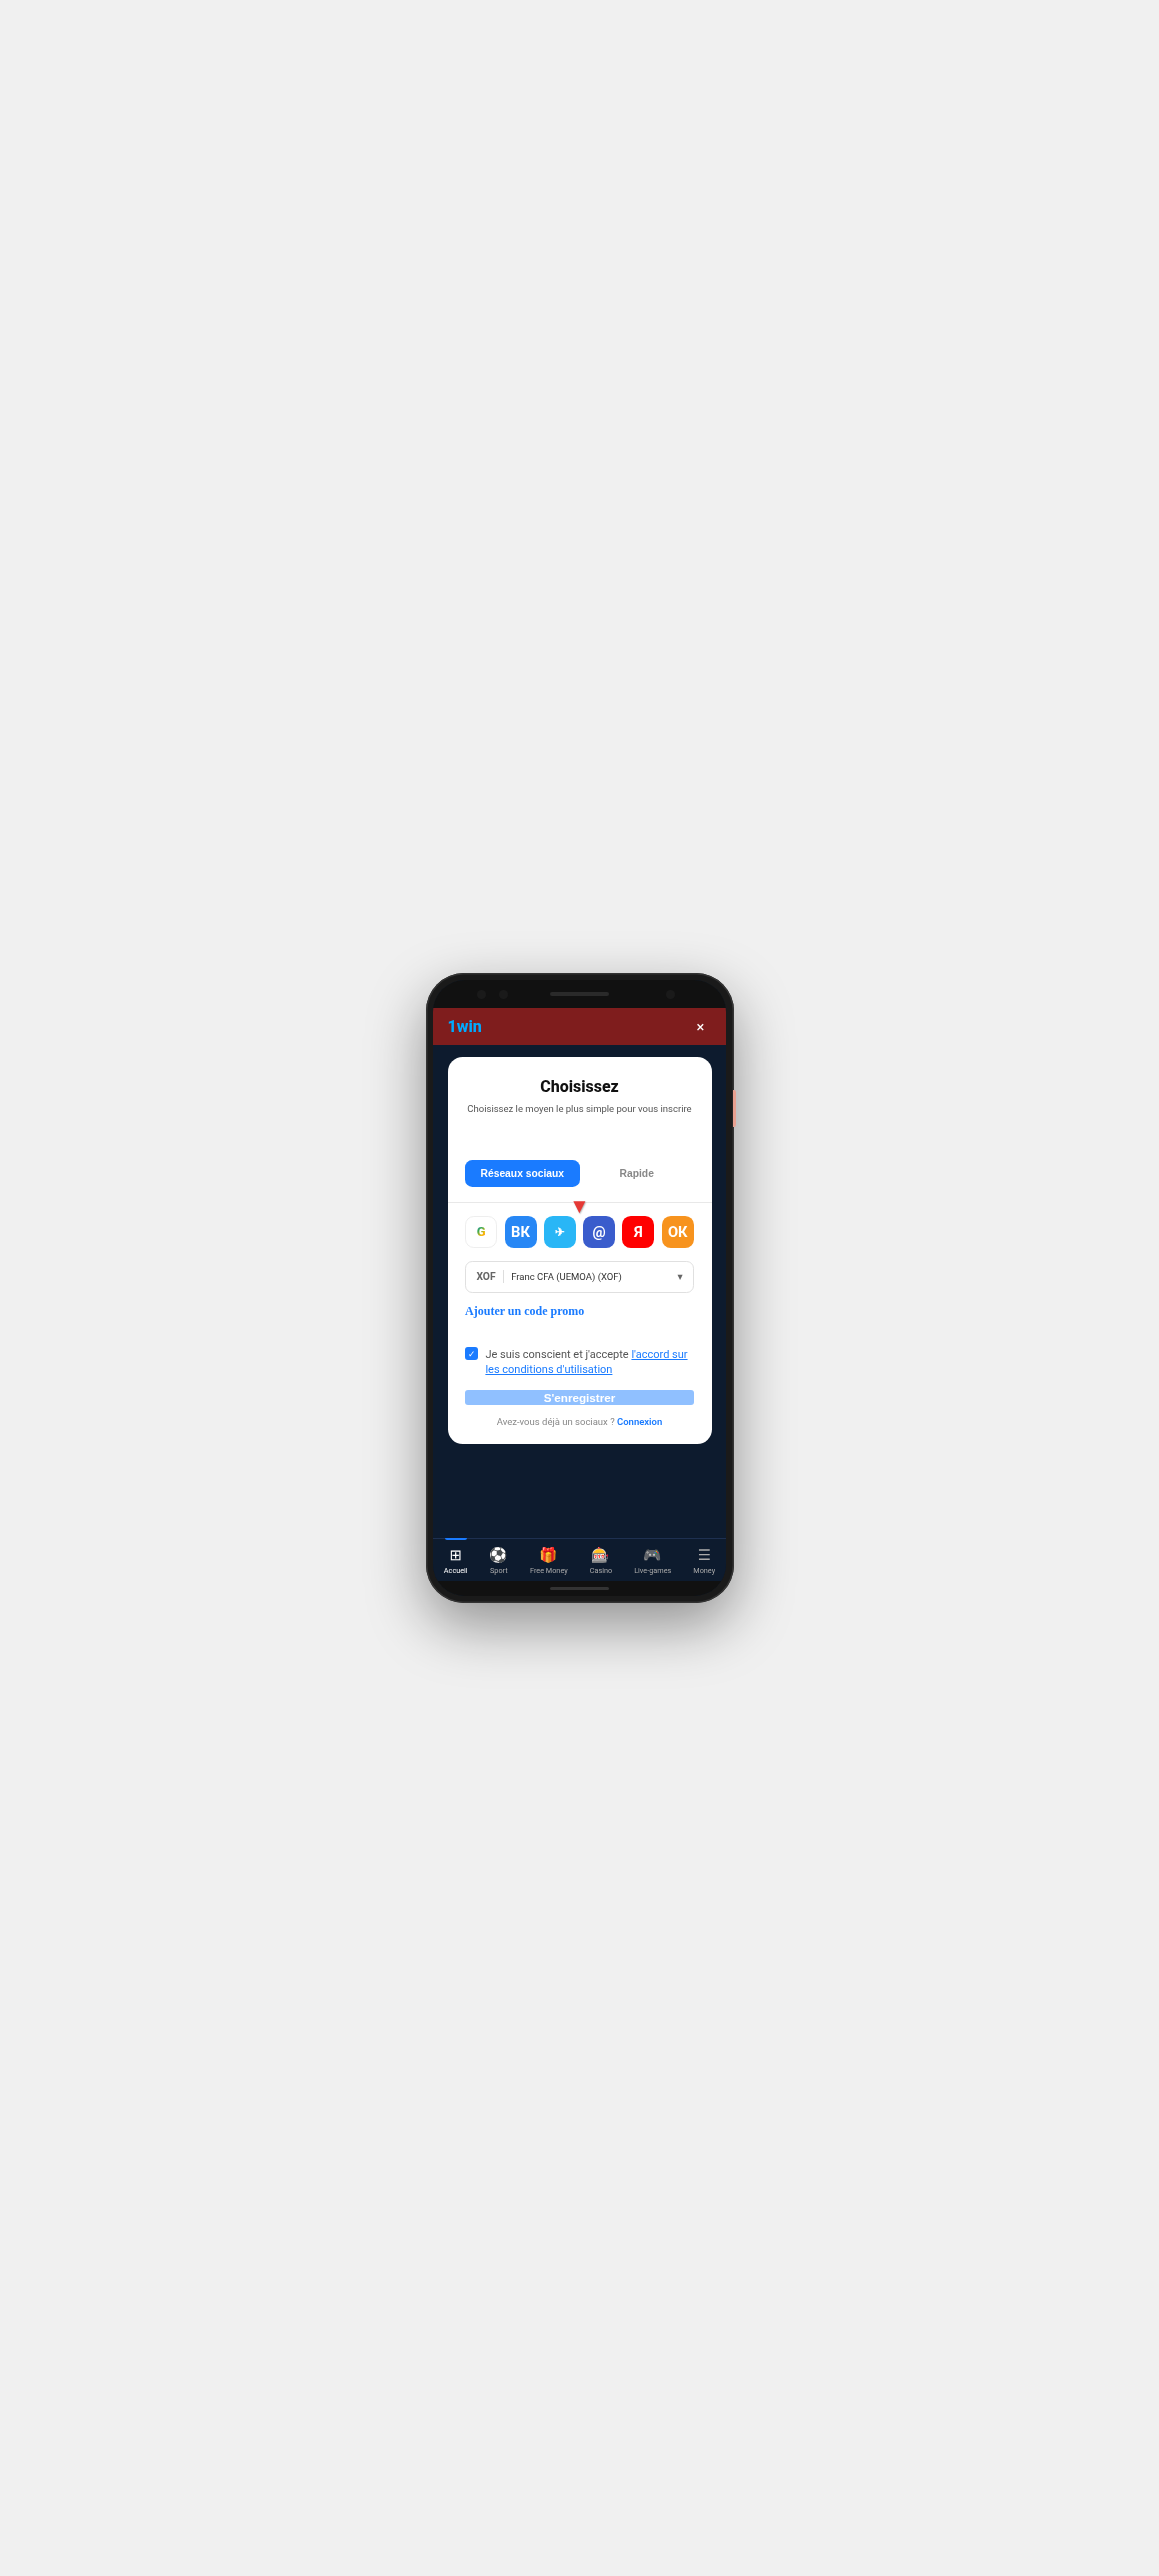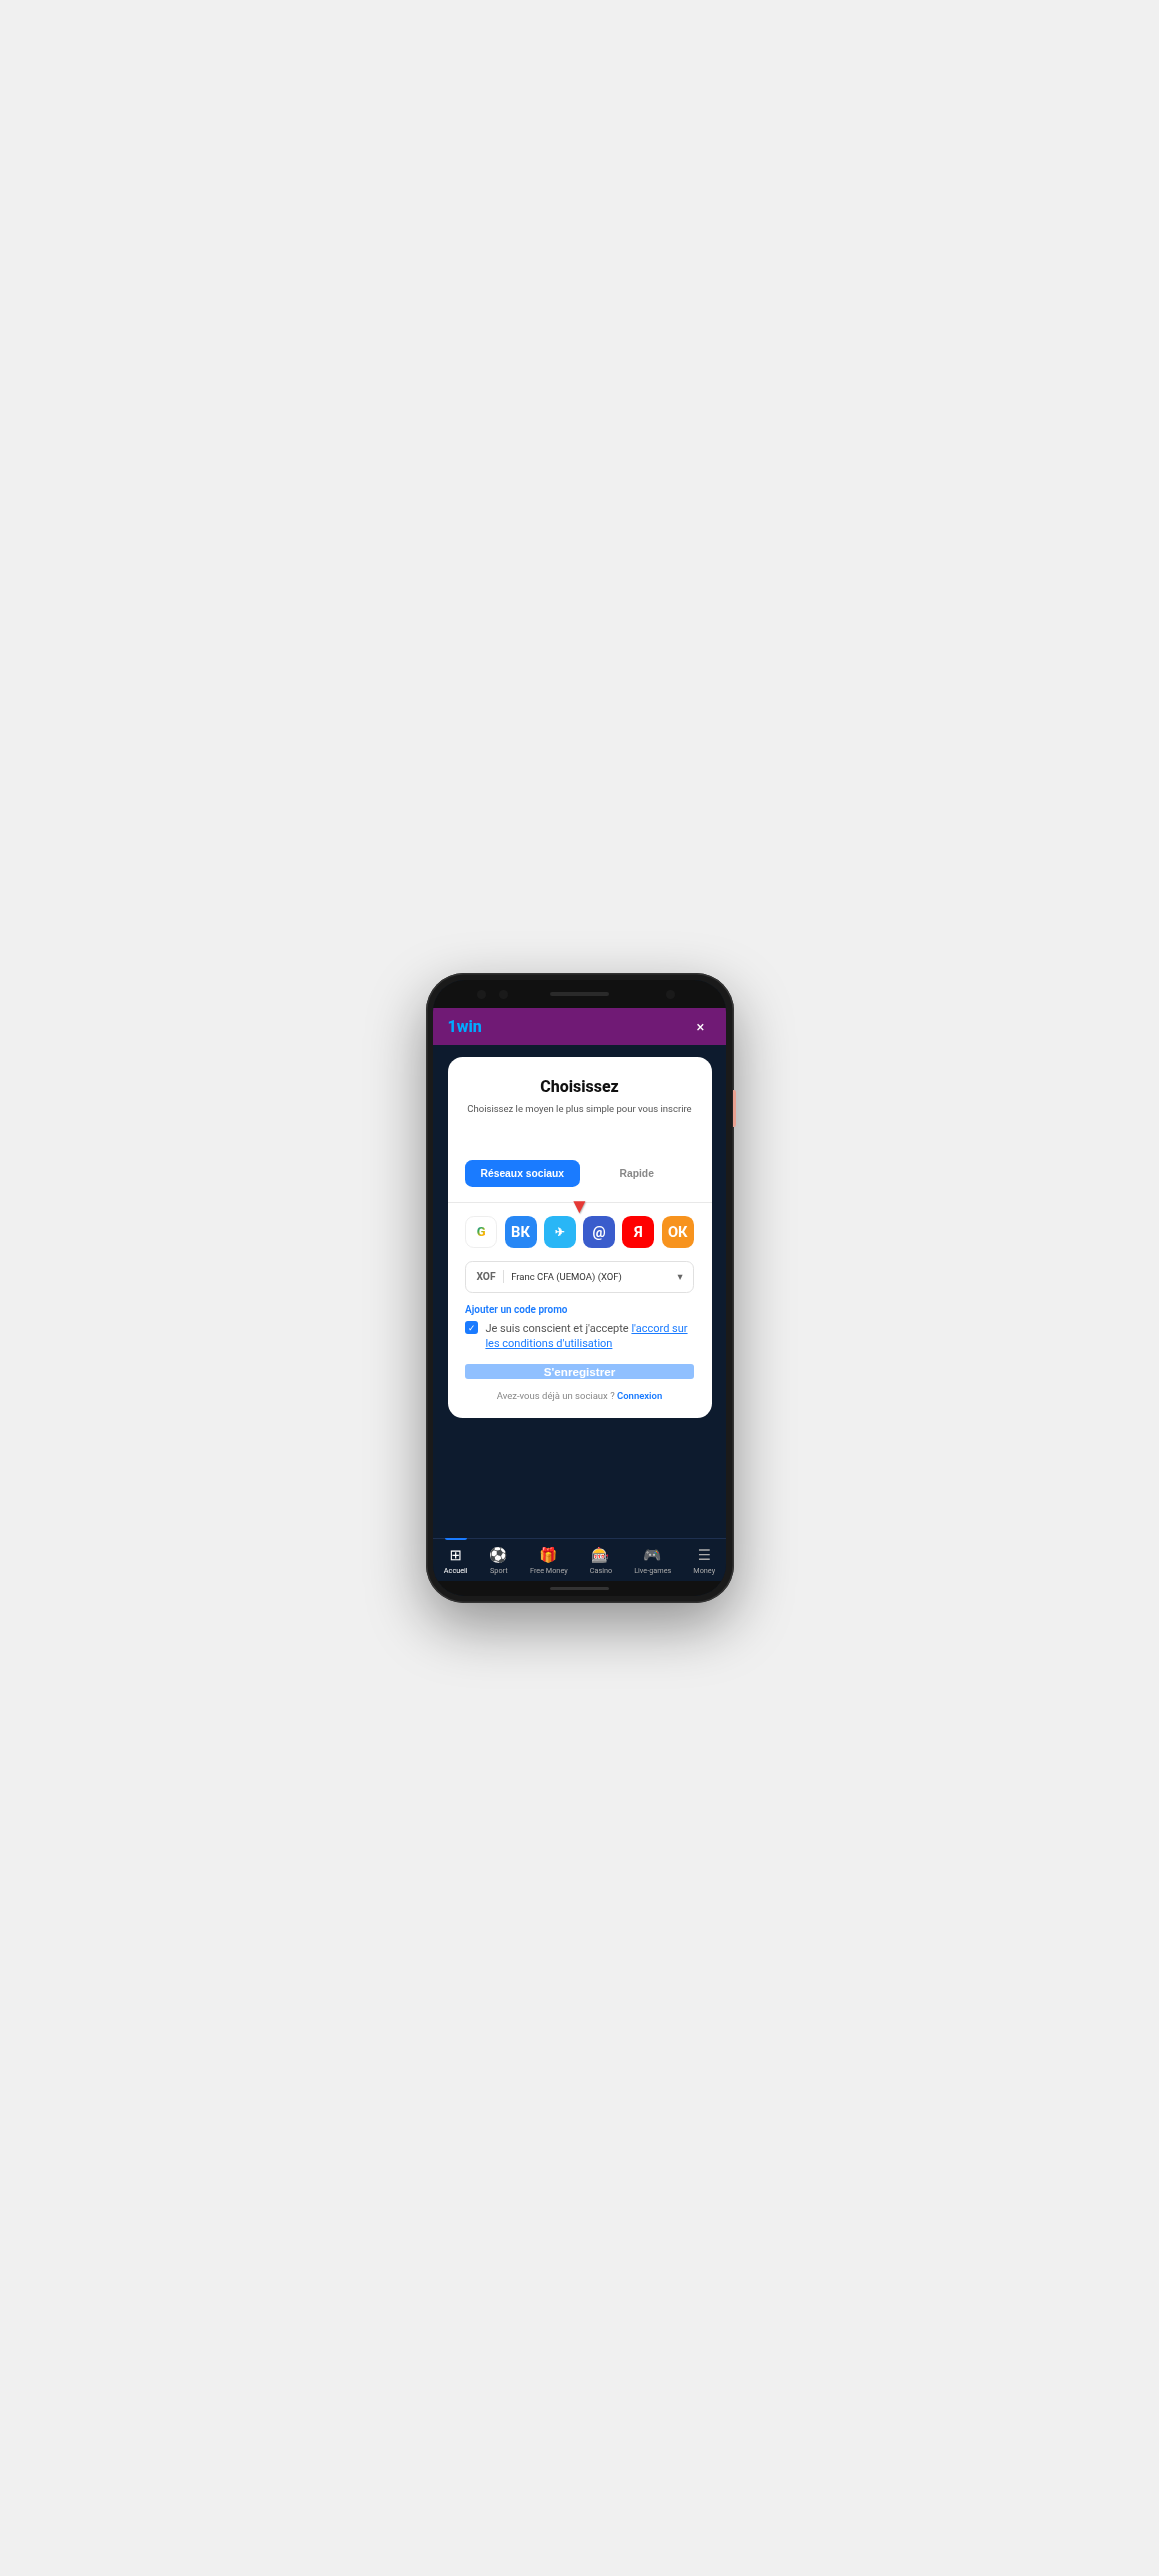--- a/index.html
+++ b/index.html
@@ -76,21 +76,21 @@
       position: absolute;
       right: 51px;
       top: 9.5px;
       width: 8.8px;
       height: 8.8px;
       background: #1a1a1a;
       border-radius: 50%;
     }
 
     .app-header {
-      background: #701a75;
+      background: #7f1d1d;
       padding: 7.3px 14.7px;
       display: flex;
       align-items: center;
       justify-content: space-between;
       flex-shrink: 0;
     }
 
     .app-logo {
       color: white;
       font-size: 16px;
@@ -245,26 +245,27 @@
       flex: 1;
     }
 
     .currency-chevron {
       color: #666;
       font-size: 10.3px;
     }
 
     .promo-link {
       color: #1a7bff;
-      font-size: 10px;
+      font-size: 12px;
       font-weight: 600;
-      margin-bottom: 6px;
+      margin-bottom: 28px;
       display: block;
       cursor: pointer;
       text-decoration: none;
+      font-family: Liberation Serif, serif;
     }
 
     .terms-row {
       display: flex;
       align-items: flex-start;
       gap: 7.3px;
       margin-bottom: 13px;
     }
 
     .checkbox-custom {

